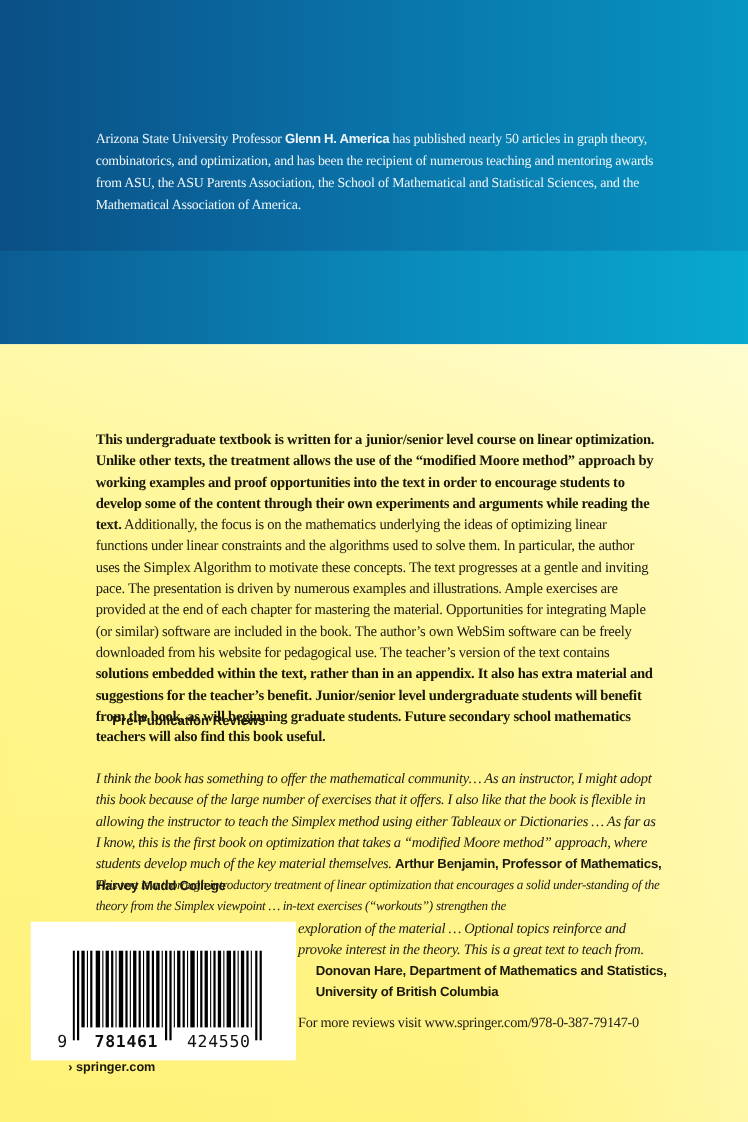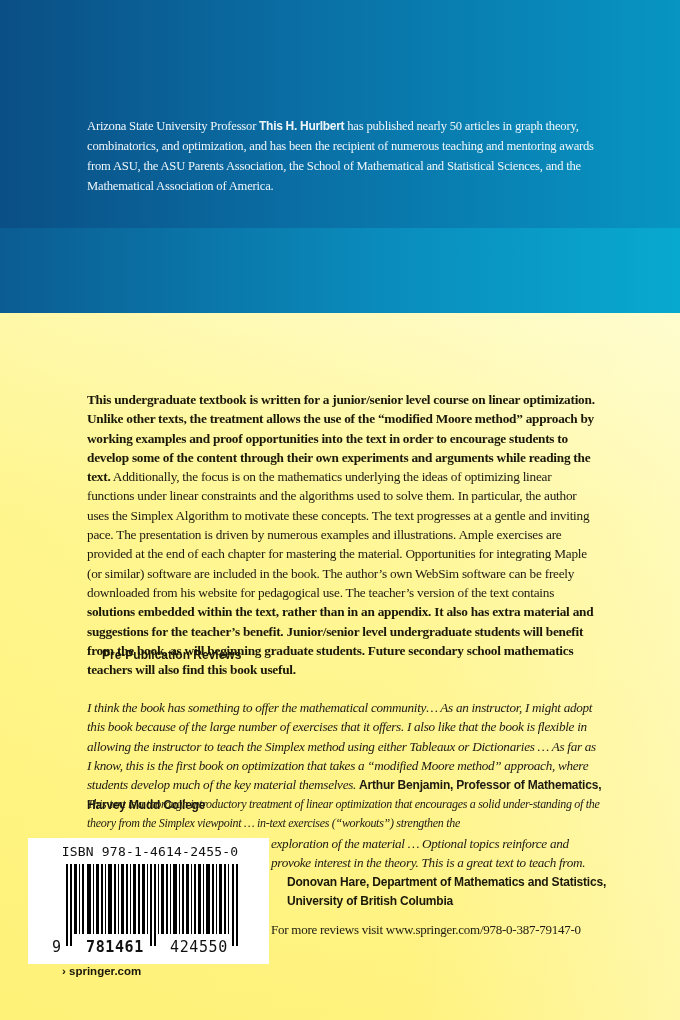--- a/index.html
+++ b/index.html
@@ -76,41 +76,40 @@
   }
 </style>
 </head>
 <body>
 
 <div class="top"></div>
 <div class="top-lower"></div>
 <div class="bottom"></div>
 
 <div class="bio">
-  <span>Arizona State University Professor </span><b>This H. Hurlbert</b><span> has published nearly 50 articles in graph theory, combinatorics, and optimization, and has been the recipient of numerous teaching and mentoring awards from ASU, the ASU Parents Association, the School of Mathematical and Statistical Sciences, and the Mathematical Association of America.</span>
+  <span>Arizona State University Professor </span><b>Glenn H. America</b><span> has published nearly 50 articles in graph theory, combinatorics, and optimization, and has been the recipient of numerous teaching and mentoring awards from ASU, the ASU Parents Association, the School of Mathematical and Statistical Sciences, and the Mathematical Association of America.</span>
 </div>
 
 <div class="desc">
   <span class="heavy">This undergraduate textbook is written for a junior/senior level course on linear optimization. Unlike other texts, the treatment allows the use of the “modified Moore method” approach by working examples and proof opportunities into the text in order to encourage students to develop some of the content through their own experiments and arguments while reading the text.</span><span> Additionally, the focus is on the mathematics underlying the ideas of optimizing linear functions under linear constraints and the algorithms used to solve them. In particular, the author uses the Simplex Algorithm to motivate these concepts. The text progresses at a gentle and inviting pace. The presentation is driven by numerous examples and illustrations. Ample exercises are provided at the end of each chapter for mastering the material. Opportunities for integrating Maple (or similar) software are included in the book. The author’s own WebSim software can be freely downloaded from his website for pedagogical use. The teacher’s version of the text contains </span><span class="heavy">solutions embedded within the text, rather than in an appendix. It also has extra material and suggestions for the teacher’s benefit. Junior/senior level undergraduate students will benefit from the book, as will beginning graduate students. Future secondary school mathematics teachers will also find this book useful.</span>
 </div>
 
 <div class="reviews-head">Pre-Publication Reviews</div>
 
 <div class="rev1">
   <span>I think the book has something to offer the mathematical community… As an instructor, I might adopt this book because of the large number of exercises that it offers.  I also like that the book is flexible in allowing the instructor to teach the Simplex method using either Tableaux or Dictionaries … As far as I know, this is the first book on optimization that takes a “modified Moore method” approach, where students develop much of the key material themselves. </span><span class="attr">Arthur Benjamin, Professor of Mathematics, Harvey Mudd College</span>
 </div>
 
 <div class="rev2a">This text is a thorough introductory treatment of linear optimization that encourages a solid under-standing of the theory from the Simplex viewpoint … in-text exercises (“workouts”) strengthen the</div>
 <div class="rev2b">exploration of the material … Optional topics reinforce and provoke interest in the theory.  This is a great text to teach from.</div>
 <div class="rev2attr">Donovan Hare, Department of Mathematics and Statistics, University of British Columbia</div>
 
 <div class="more">For more reviews visit www.springer.com/978-0-387-79147-0</div>
 
 <div class="barcode-box">
-  <div class="isbn">ISBN 978-1-4614-2455-0</div>
   <div class="bars">
     <svg width="174" height="82" viewBox="0 0 174 82">
       <g fill="#000">
         <rect x="0" y="0" width="2" height="82"></rect>
           <rect x="4" y="0" width="2" height="82"></rect>
         <rect x="8" y="0" width="3" height="70"></rect>
           <rect x="13" y="0" width="1" height="70"></rect>
         <rect x="16" y="0" width="2" height="70"></rect>
           <rect x="21" y="0" width="4" height="70"></rect>
         <rect x="27" y="0" width="1" height="70"></rect>

